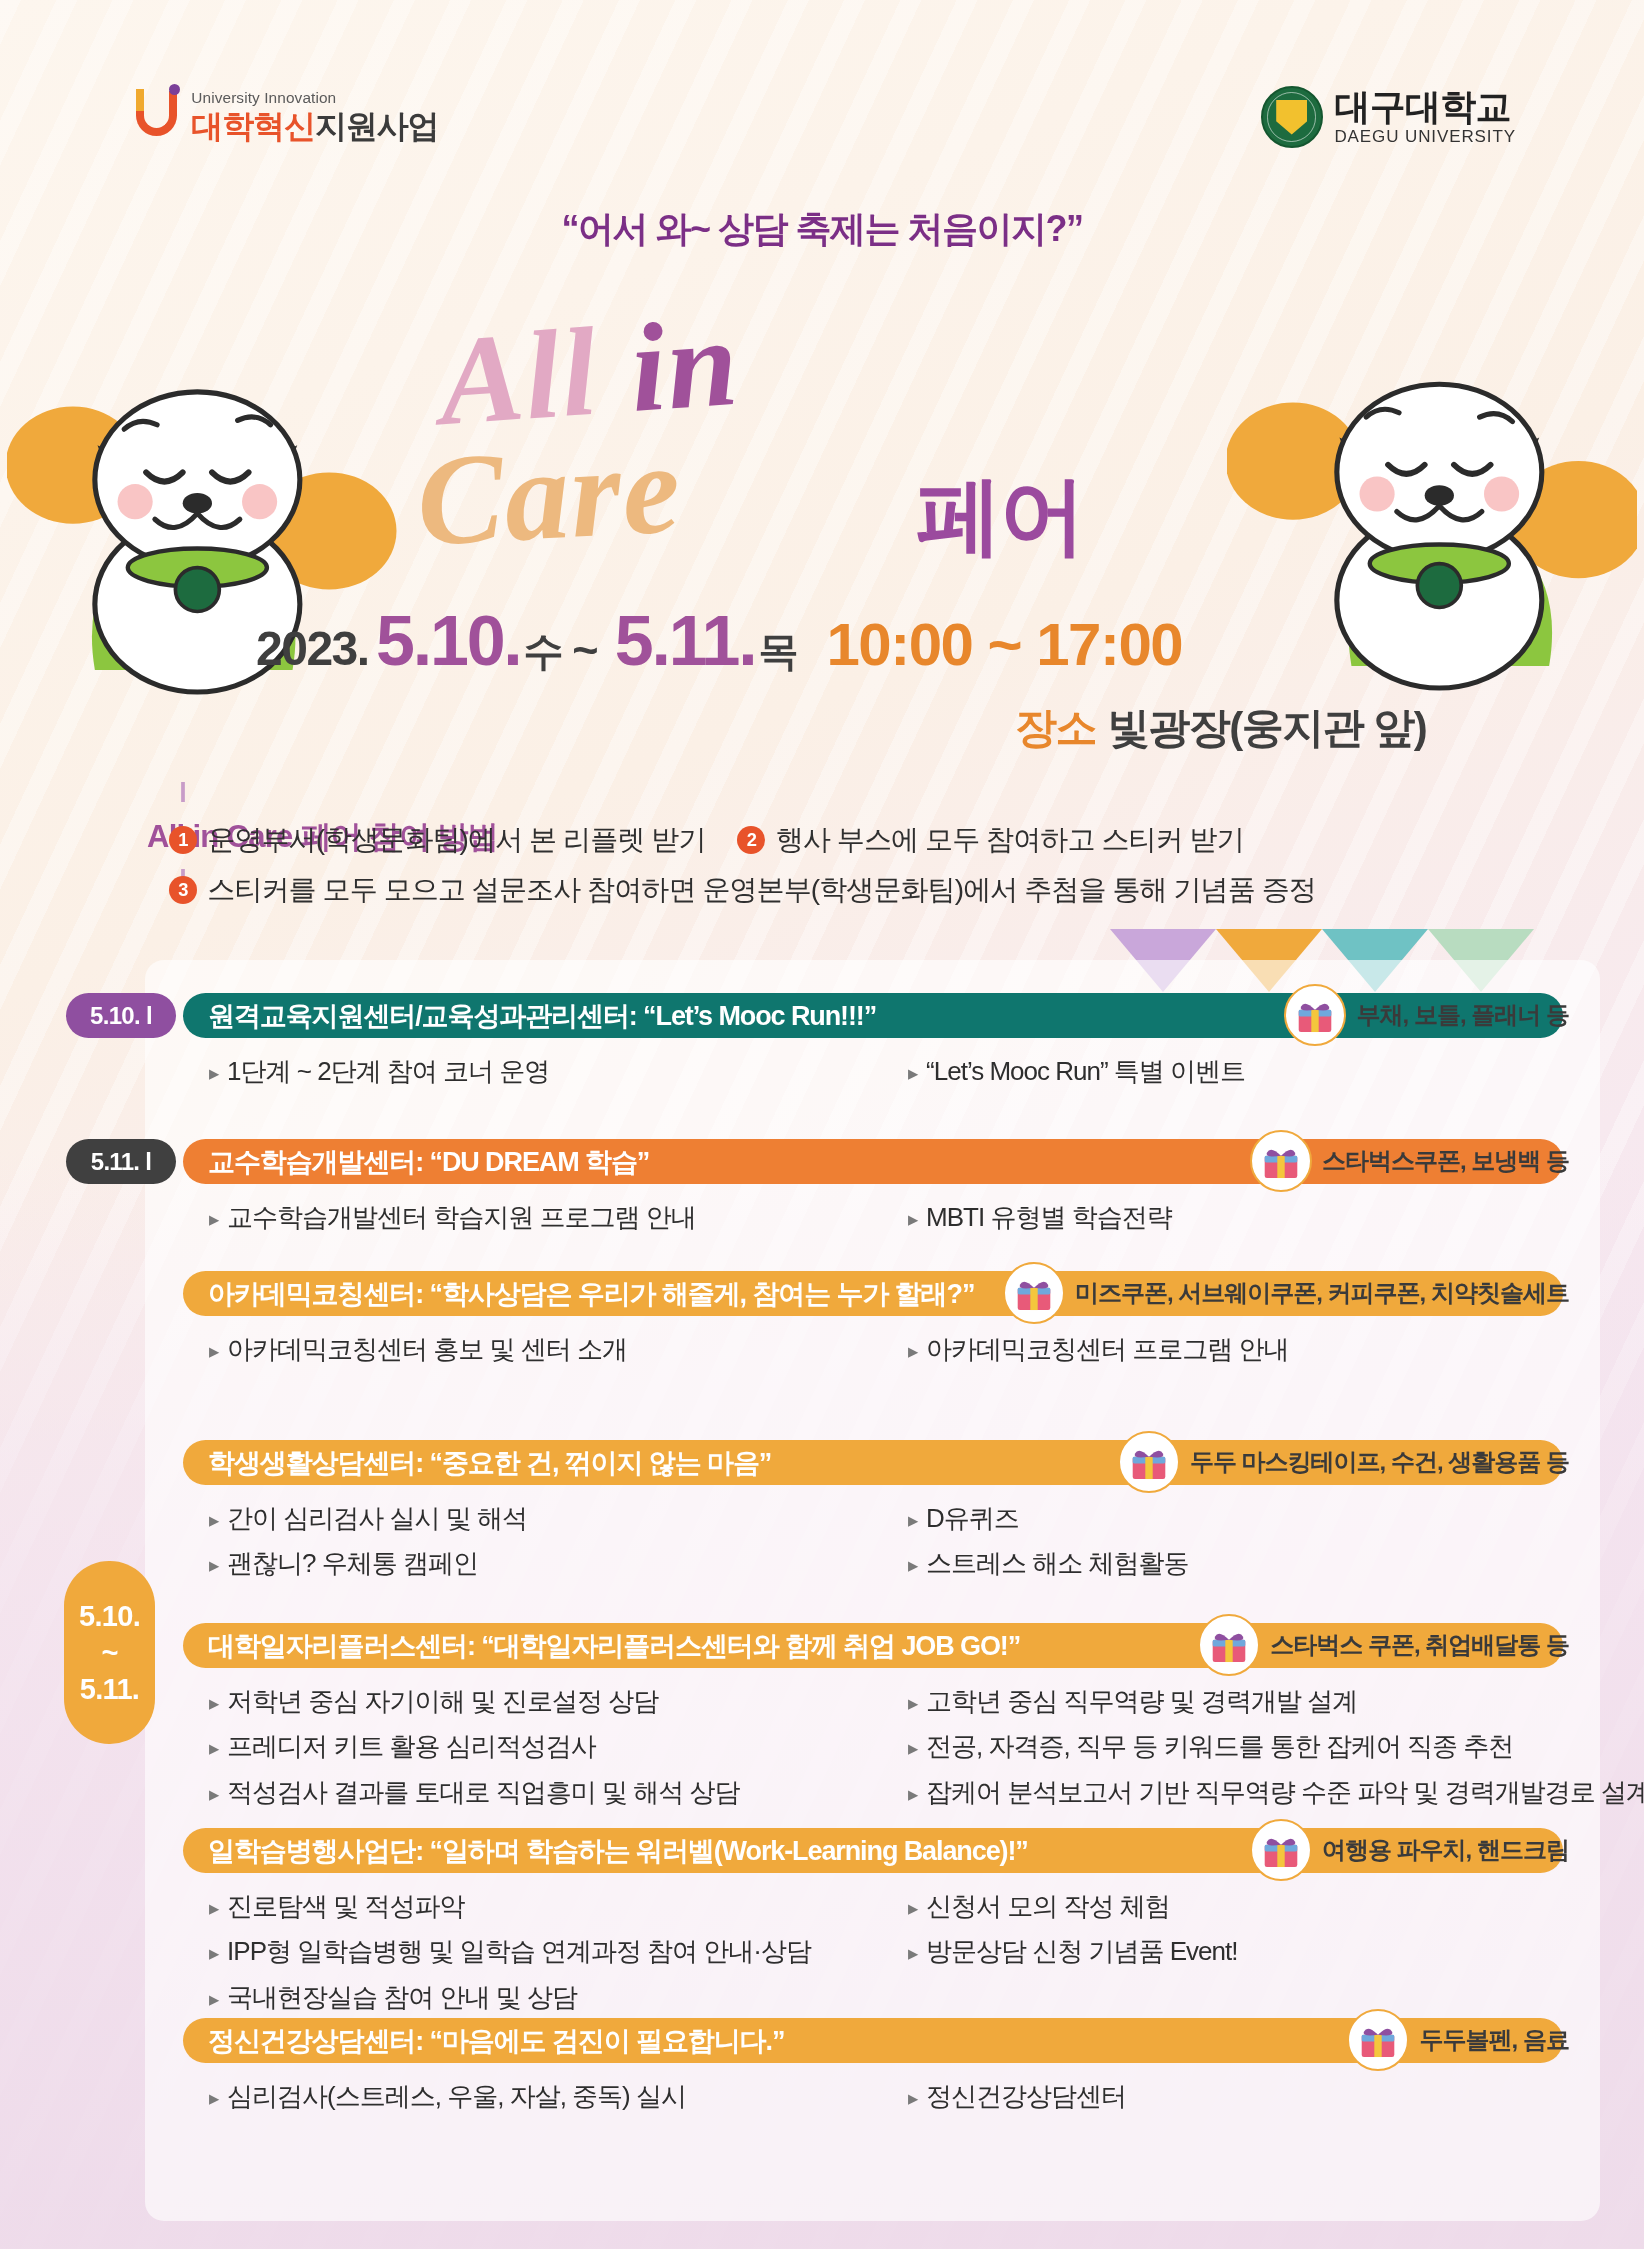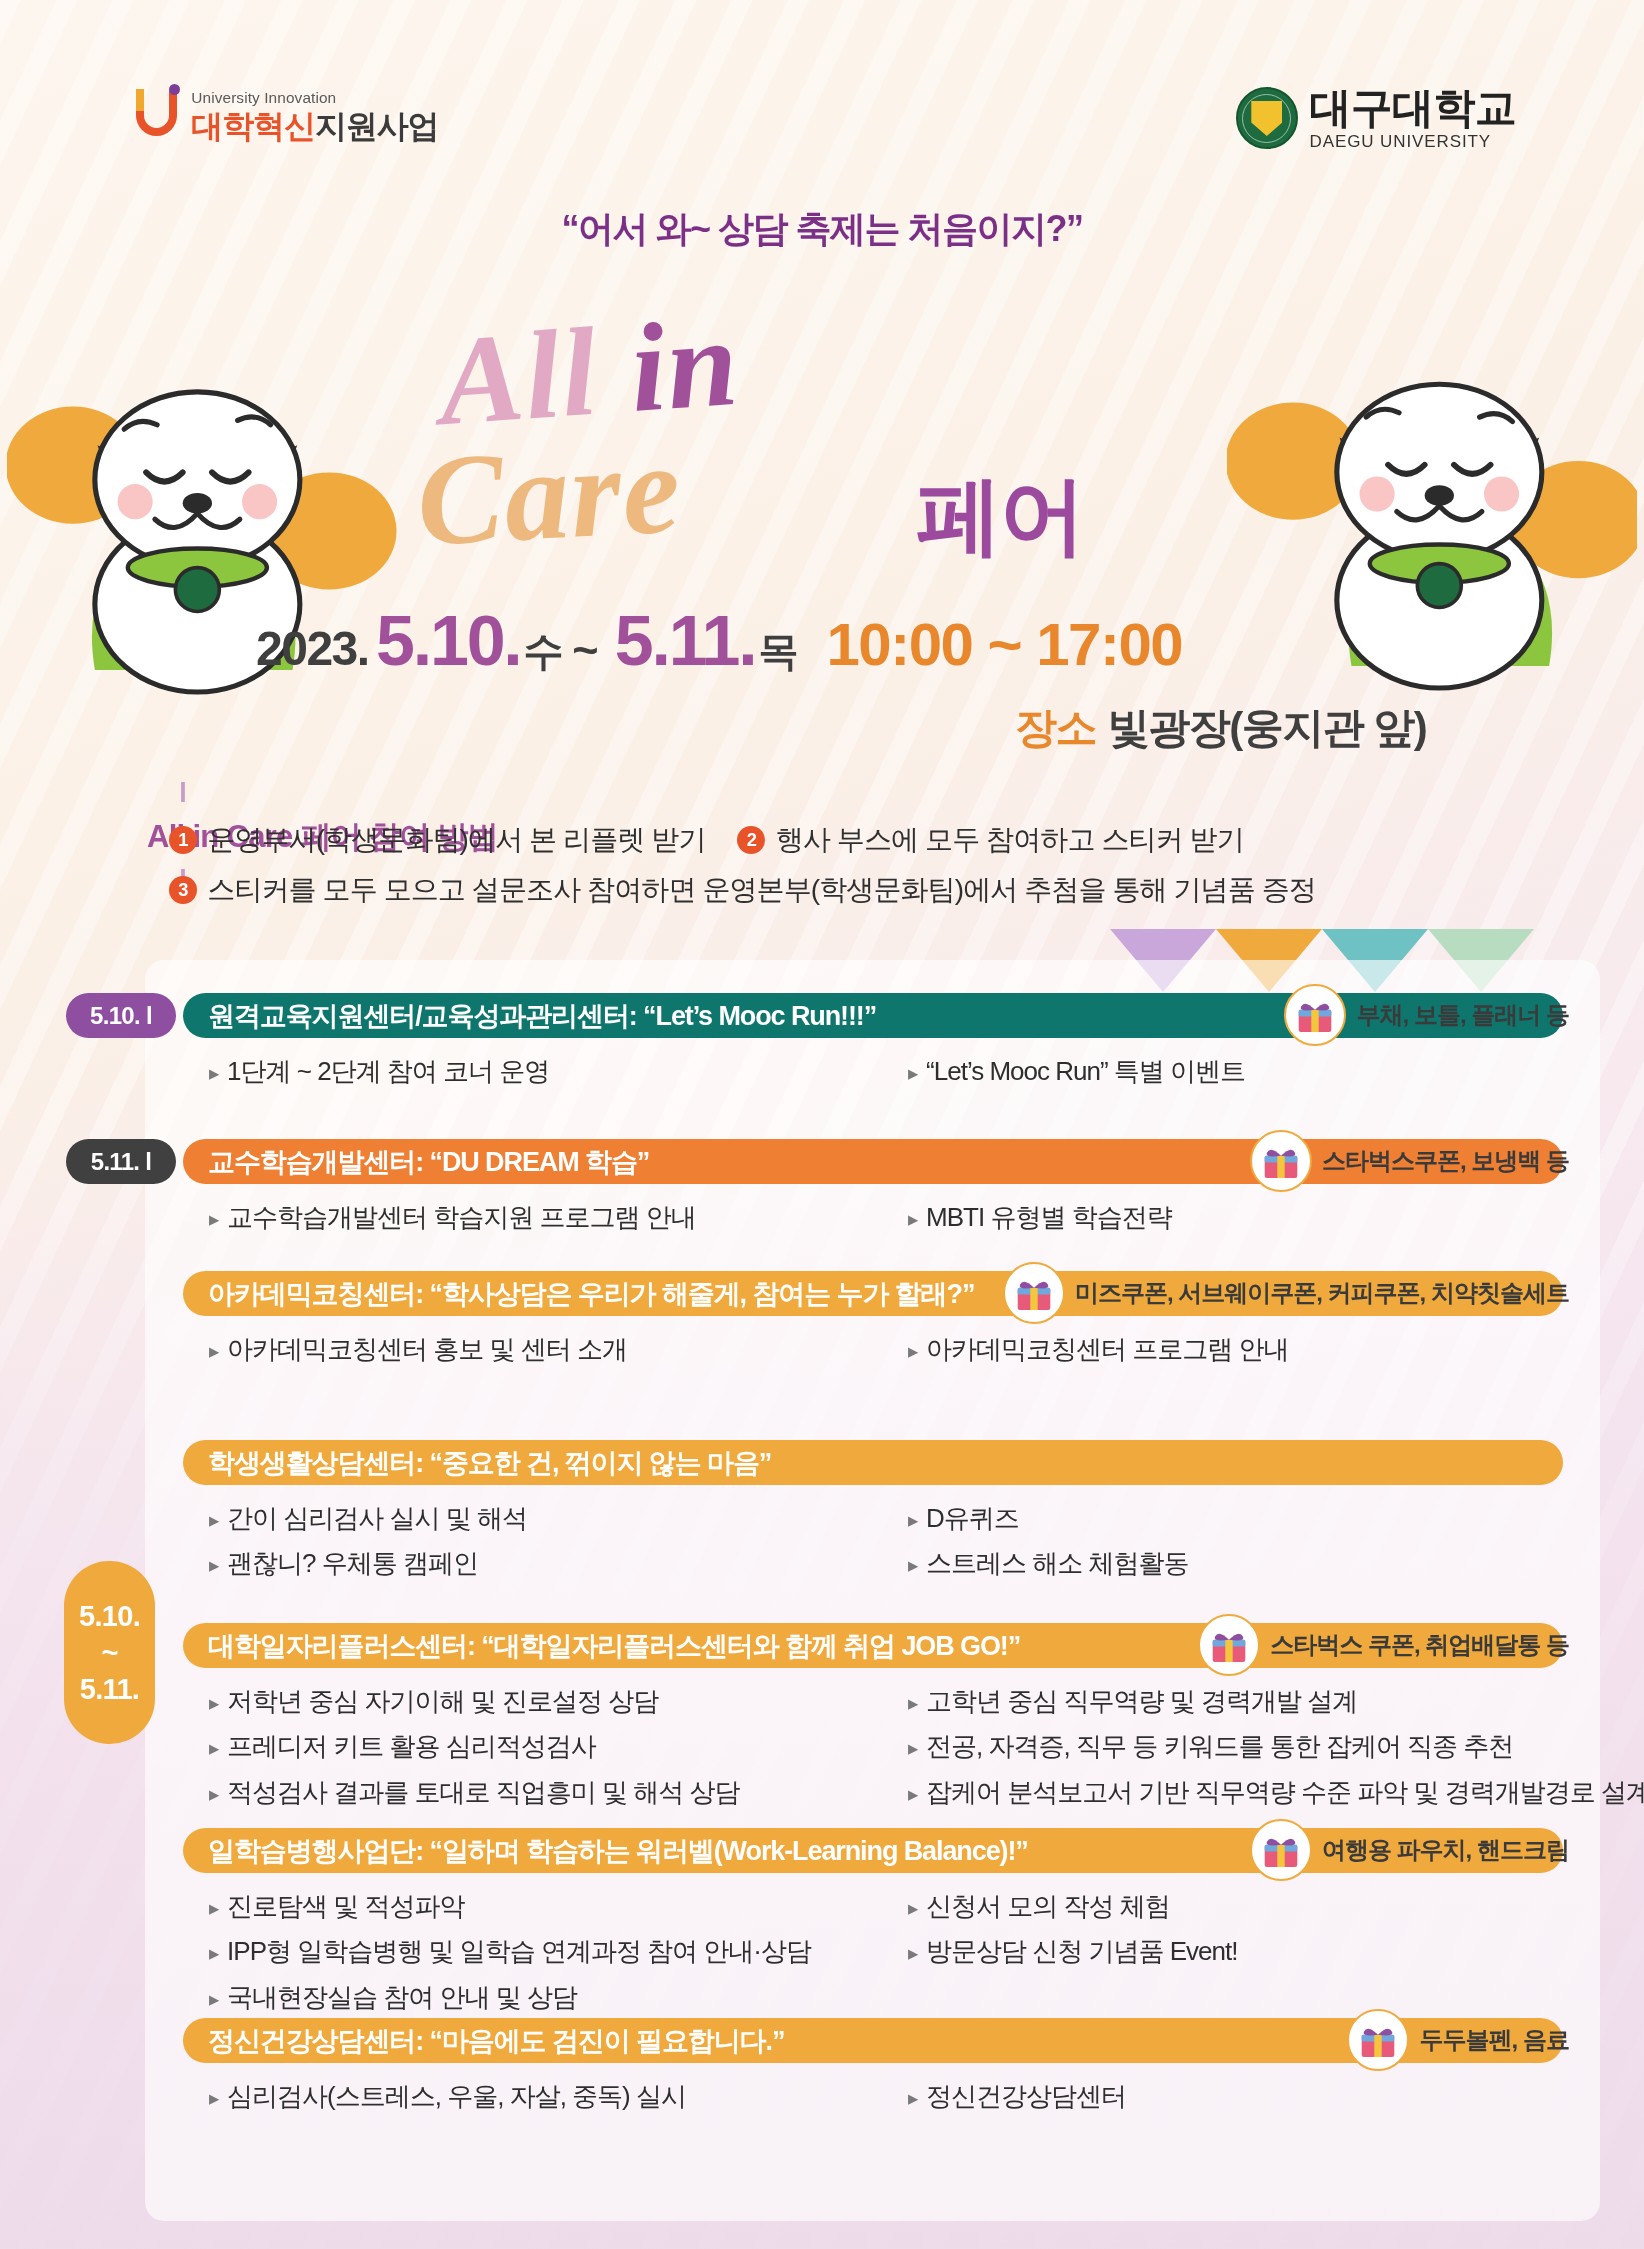--- a/index.html
+++ b/index.html
@@ -69,21 +69,21 @@
     display:flex;align-items:center;justify-content:center;
   }
   .du-seal .shield {
     width: 31px; height: 35px; background: #f2c12e;
     clip-path: polygon(0 0,100% 0,100% 62%,50% 100%,0 62%);
   }
   .du-seal .ring {
     position:absolute; inset:4.4px; border-radius:50%; border:1.5px solid rgba(255,255,255,.55);
   }
   .du-text { line-height: 1.05; }
-  .du-text .kor { font-size: 42px; font-weight: bold; color: #222; letter-spacing: -0.7px; display:block;}
+  .du-text .kor { font-size: 36px; font-weight: bold; color: #222; letter-spacing: -0.7px; display:block;}
   .du-text .eng { font-size: 17px; color: #333; letter-spacing: 0.9px; display:block; margin-top:2.9px;}
 
   
   .tagline {
     position: absolute; top: 205px; left: 0; right: 0; text-align: center;
     font-size: 36px; font-weight: bold; color: #7b2f86; letter-spacing: -1.5px;
   }
   .title-block { position: absolute; top: 300px; left: 410px; width: 879px; height: 264px; }
   .t-all {
     position: absolute; left: 29px; top: 0;
@@ -409,20 +409,32 @@
           <div class="bl">아카데믹코칭센터 프로그램 안내</div>
         </div>
     </div>
     </div>
     <div class="sect" style="top: 1440px;">
     <div class="bar-row">
 
       <div class="bar orange2">
         <span>학생생활상담센터: “중요한 건, 꺾이지 않는 마음”</span>
       </div>
+      <div class="gift">
+        <span class="gift-ico">
+            <svg width="40" height="40" viewBox="0 0 54 54">
+  <rect x="5" y="20" width="44" height="30" rx="3" fill="#e85a79"></rect>
+  <rect x="5" y="20" width="44" height="9" rx="2" fill="#6fa8dc"></rect>
+  <rect x="22" y="20" width="10" height="30" fill="#f4c63d"></rect>
+  <path d="M27 20 q-14 -14 -19 -4 q-3 7 19 4 z" fill="#8f4fa0"></path>
+  <path d="M27 20 q14 -14 19 -4 q3 7 -19 4 z" fill="#8f4fa0"></path>
+</svg>
+          </span>
+        <span class="gift-text">두두 마스킹테이프, 수건, 생활용품 등</span>
+      </div>
     </div>
     <div class="bullets">
       <div class="bcol">
           <div class="bl">간이 심리검사 실시 및 해석</div>
           <div class="bl">괜찮니? 우체통 캠페인</div>
         </div>
       <div class="bcol">
           <div class="bl">D유퀴즈</div>
           <div class="bl">스트레스 해소 체험활동</div>
         </div>

